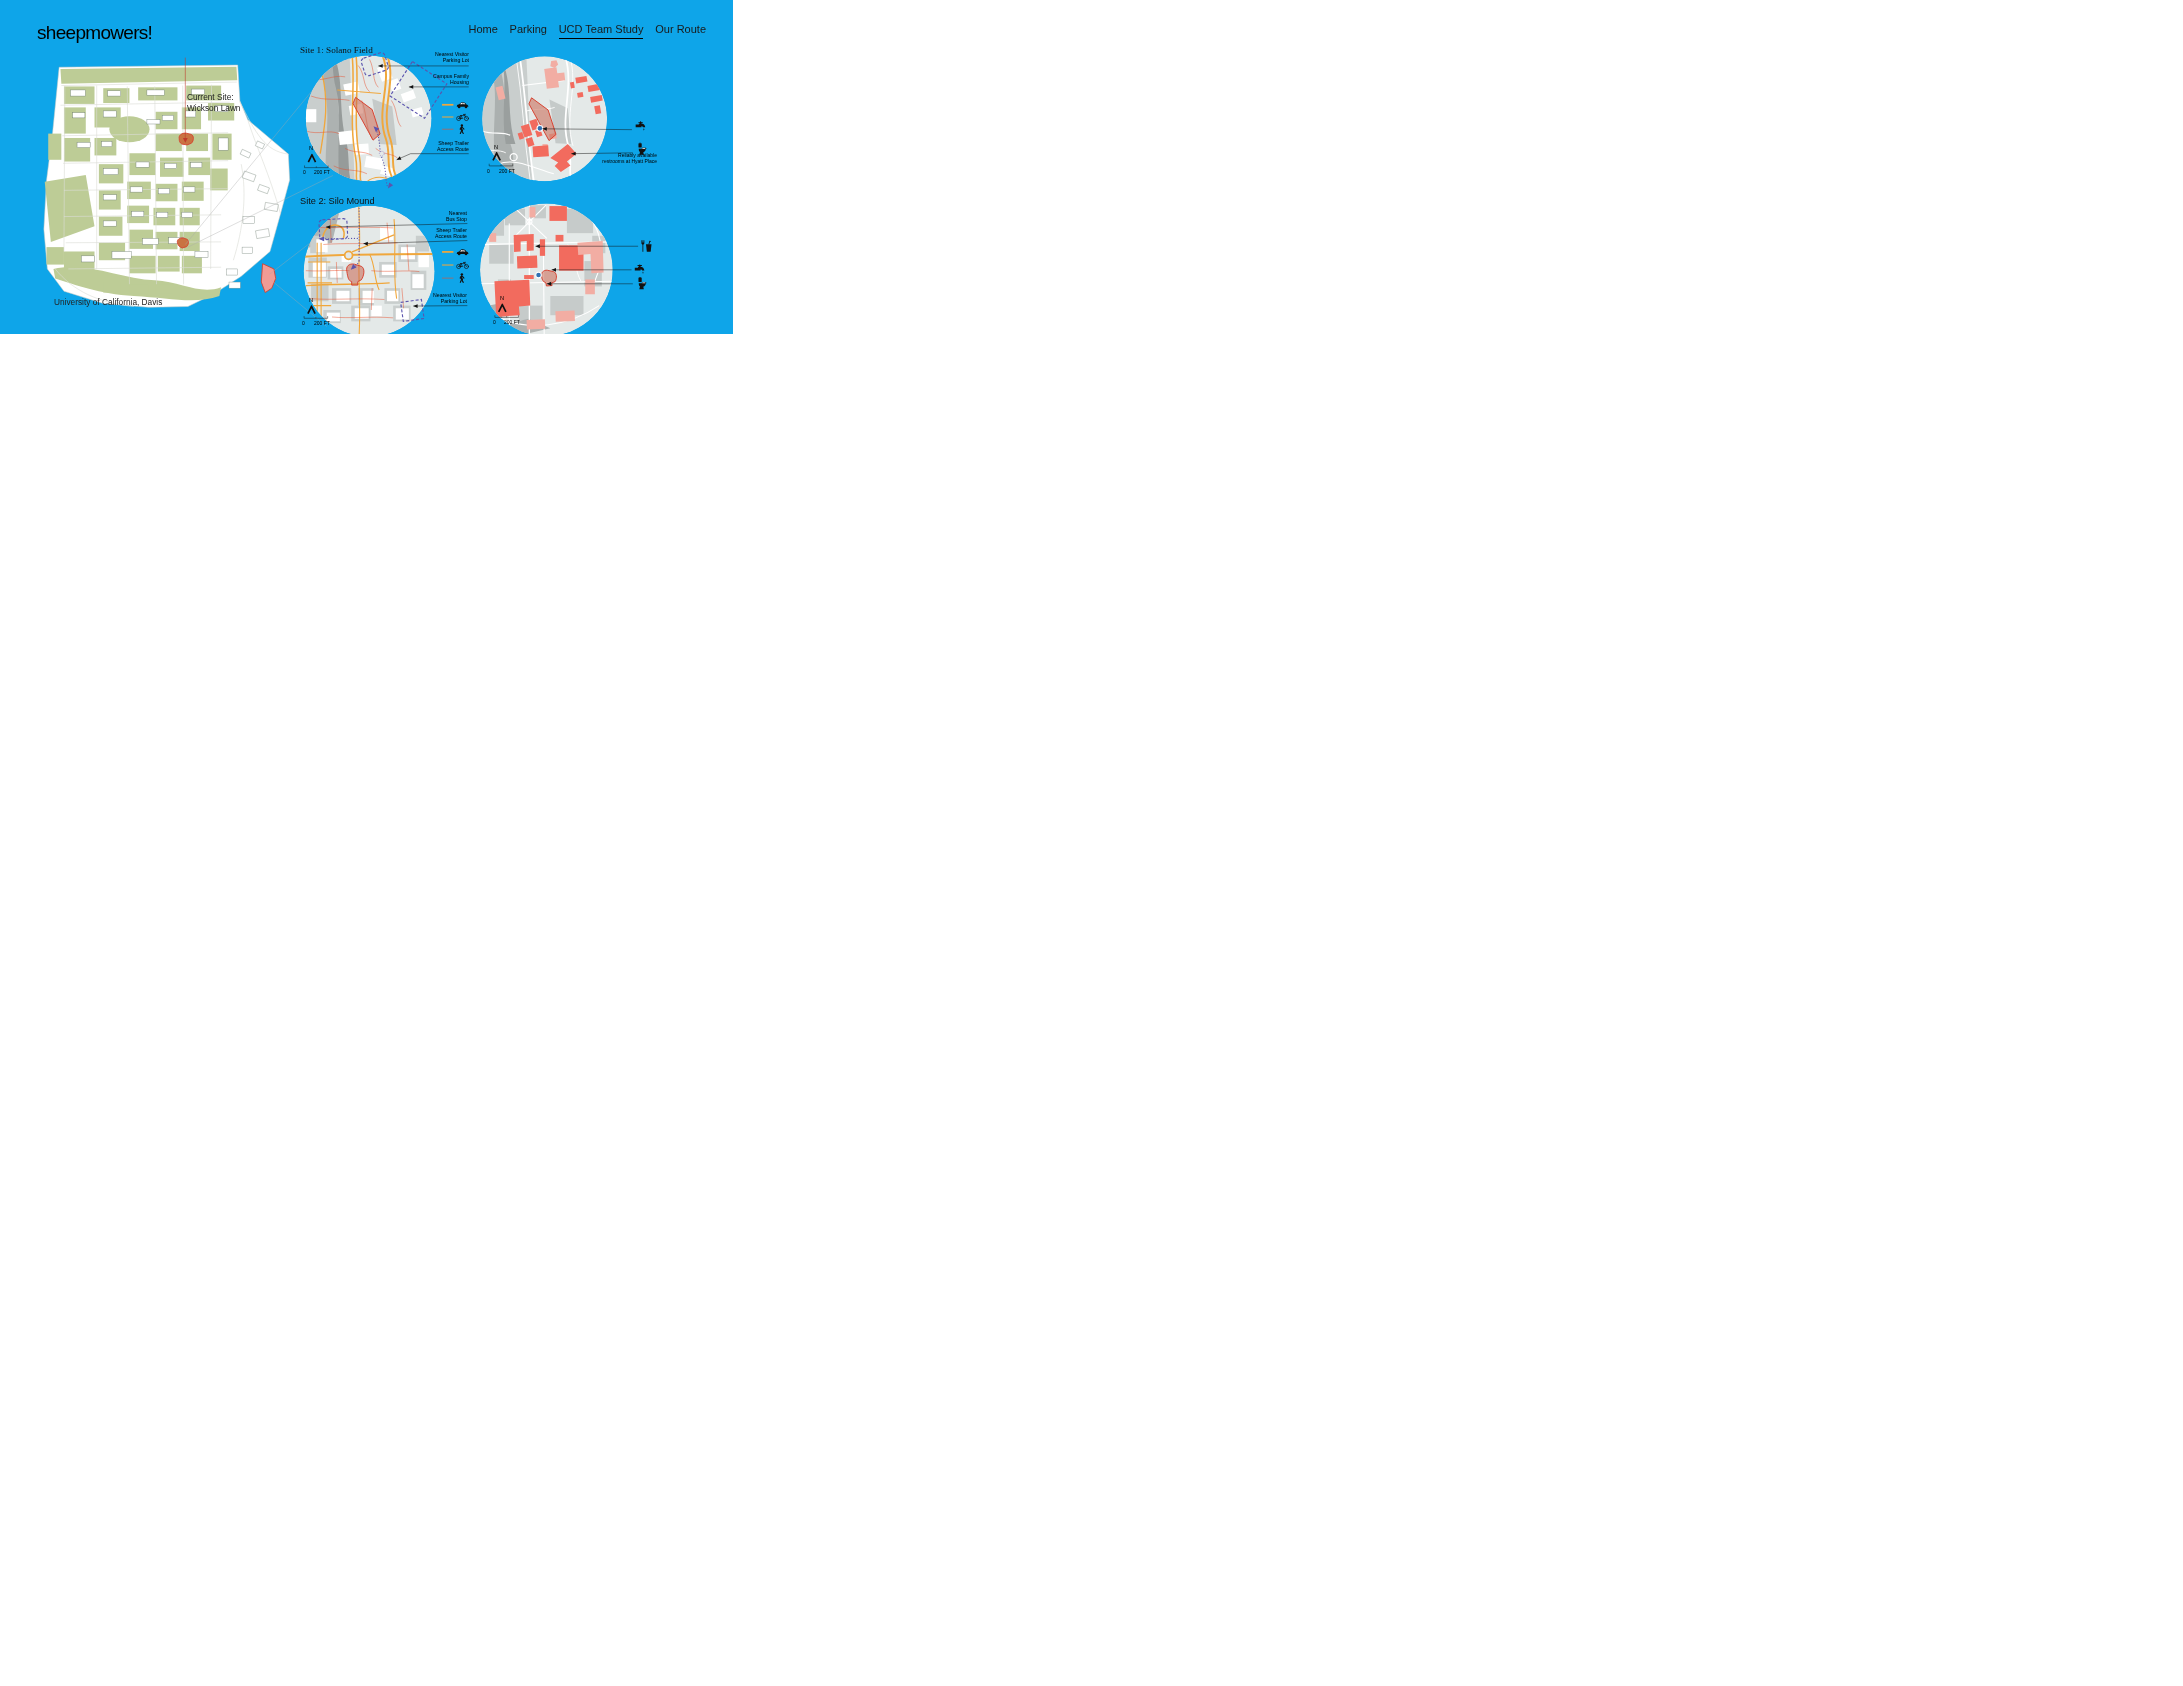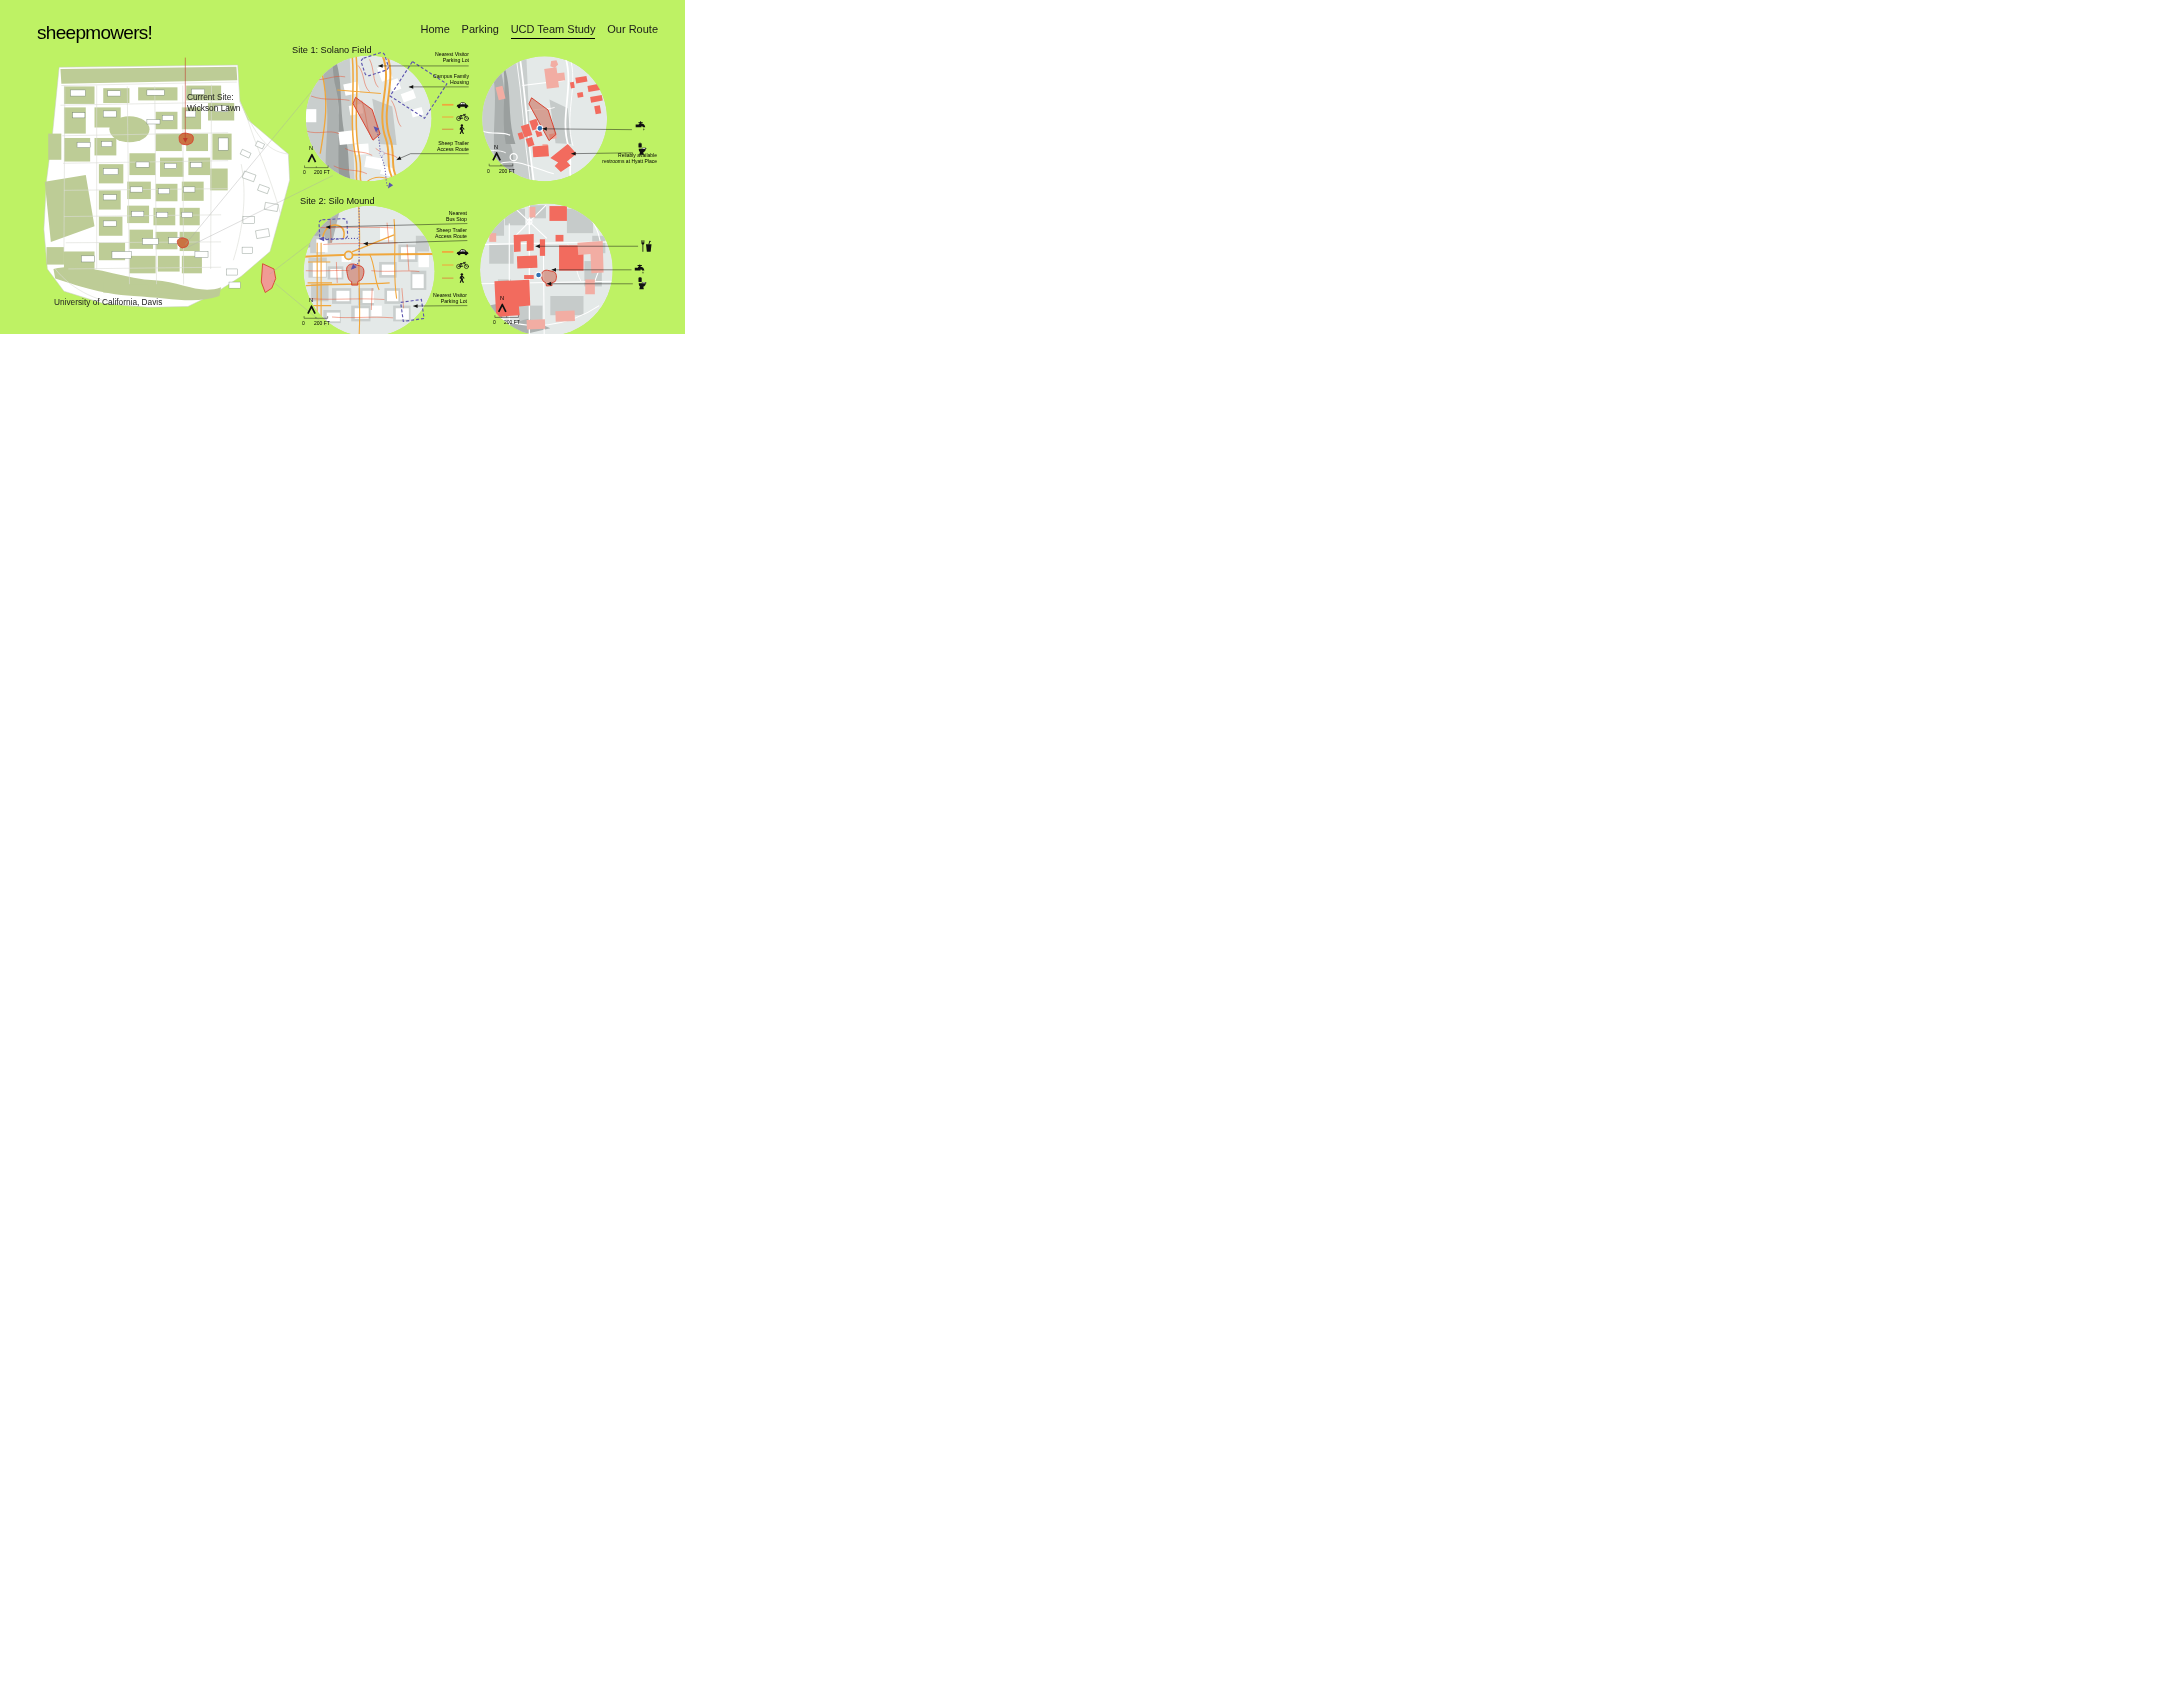--- a/index.html
+++ b/index.html
@@ -1,22 +1,22 @@
 <!DOCTYPE html>
 <html style="--accent-red: #D6402E; --campus-green: #BDCC96; --road-orange: #F0A73C; --path-red: #E8502F; --route-purple: #5B54AE; --map-bg: #E4E9E8; --building-red: #F26B5E; --building-pink: #F2ADA3; --water-blue: #3072B4; --ink: #1A1A1A;font-size:7px"><head>
 <meta charset="utf-8">
 <style>
   :root{
     --accent-red:#D6402E; --campus-green:#BDCC96; --road-orange:#F0A73C;
     --path-red:#E8502F; --route-purple:#5B54AE; --map-bg:#E4E9E8;
     --building-red:#F26B5E; --building-pink:#F2ADA3; --water-blue:#3072B4; --ink:#1A1A1A;
   }
   html,body{margin:0;padding:0;background:#fff;}
-  .page{position:relative;width:685px;height:334px;background:#bef264;overflow:hidden;
-        font-family:"Liberation Sans","DejaVu Sans",sans-serif;color:var(--ink);}
+  .page{position:relative;width:685px;height:334px;background:#0ea5e9;overflow:hidden;
+        font-family:"Liberation Sans","DejaVu Sans",sans-serif;color:var(--ink);padding-left:48px;}
   .art{position:absolute;left:0;top:0;}
   .abs{position:absolute;}
   .logo{font-size:19px;letter-spacing:-0.7px;font-weight:400;color:#000;}
   .nav{display:flex;gap:11.8px;font-size:11px;align-items:flex-start;}
   .nav-item{cursor:pointer;padding-bottom:2.6px;white-space:nowrap;}
   .nav-item.active{border-bottom:1.1px solid #000;}
   .title{font-size:9.2px;color:#111;}
   .note{font-size:8.3px;line-height:1.28;color:#222;}
   .lbl{font-size:5.2px;line-height:6.3px;color:#000;}
   .right{text-align:right;}
@@ -543,21 +543,21 @@
   <span class="nav-item">Home</span>
   <span class="nav-item">Parking</span>
   <span class="nav-item active">UCD Team Study</span>
   <span class="nav-item">Our Route</span>
 </nav>
 
 <div class="abs note pre" style="left:187px;top:44px;margin-top:48px;">Current Site:
 Wickson Lawn</div>
 <div class="abs note" style="left:54px;top:297px;">University of California, Davis</div>
 
-<div class="abs title" style="left:292px;top:45px;">Site 1: Solano Field</div>
+<div class="abs title" style="left:300px;top:45px;font-family:Liberation Serif, serif;">Site 1: Solano Field</div>
 <div class="abs title" style="left:300px;top:196px;">Site 2: Silo Mound</div>
 
 <div class="abs lbl right pre" style="left:412px;top:51px;width:57px;">Nearest Visitor
 Parking Lot</div>
 <div class="abs lbl right pre" style="left:412px;top:73px;width:57px;">Campus Family
 Housing</div>
 <div class="abs lbl right pre" style="left:412px;top:140px;width:57px;">Sheep Trailer
 Access Route</div>
 
 <div class="abs lbl right pre" style="left:410px;top:210px;width:57px;">Nearest

